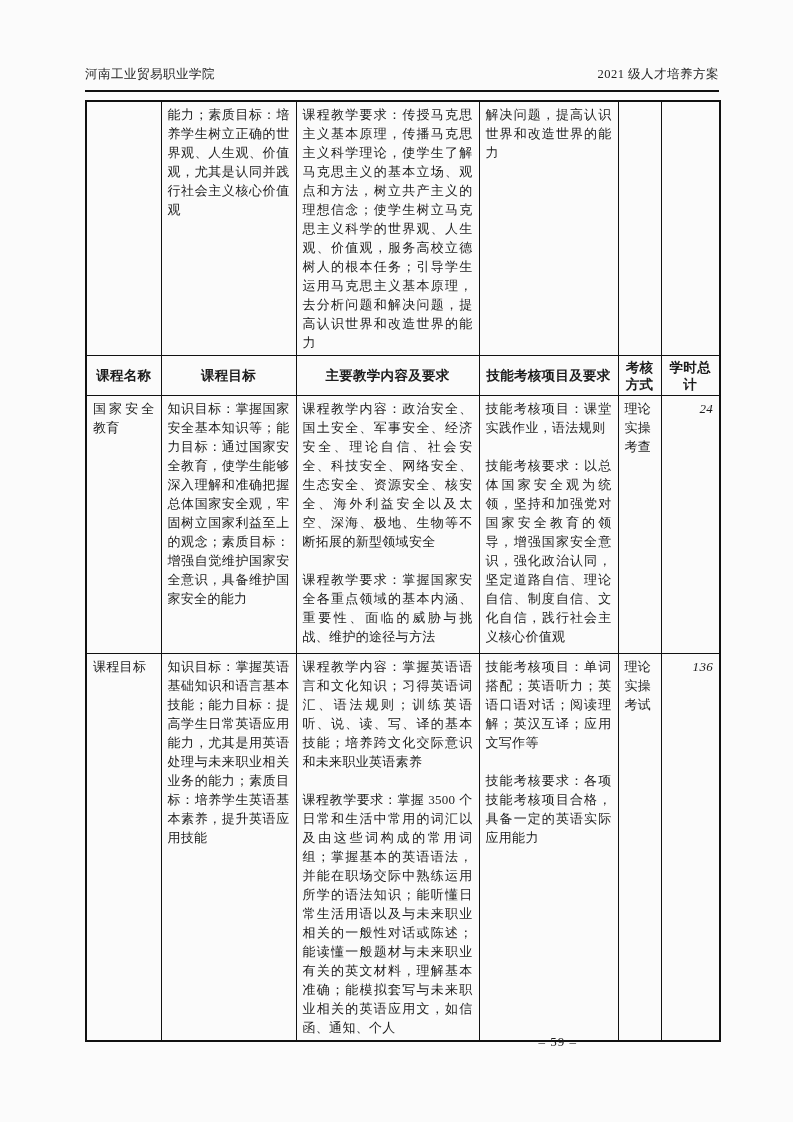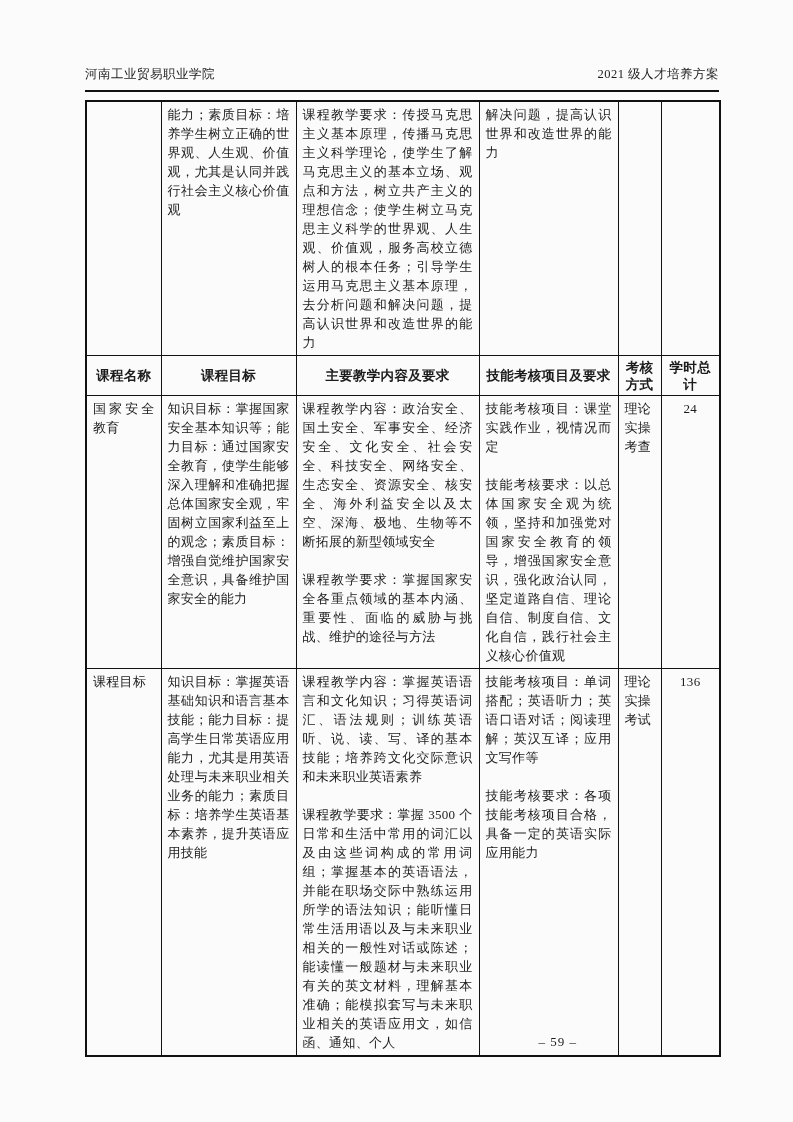--- a/index.html
+++ b/index.html
@@ -43,21 +43,21 @@
   }
   .c-name  { text-align: justify; vertical-align: middle; padding: 4px 8px; margin-left: 28px; }
   .c-text  { text-align: justify; }
   .c-text p + p { margin-top: 19px; }
   .c-mid   { vertical-align: middle; margin-left: 8px; }
   .pad-top { padding-top: 21px; }
   .c-method {
     vertical-align: middle;
     white-space: pre-line; padding: 2px 1px; letter-spacing: 0;
   }
-  .c-hours { text-align: center; vertical-align: middle; letter-spacing: 0; }
+  .c-hours { text-align: right; vertical-align: middle; letter-spacing: 0; font-style: italic; }
 
   .page-footer {
     position: absolute; left: 85px; top: 1034px; width: 522px;
     text-align: right; font-size: 13px; padding-right: 30px;
     letter-spacing: 1px;
   }
 </style>
 </head>
 <body>
 
@@ -103,25 +103,25 @@
       <th>考核方式</th>
       <th>学时总计</th>
     </tr>
 
     <tr style="height:258px">
       <td class="c-name">国家安全教育</td>
       <td class="c-text c-mid">
         <p>知识目标：掌握国家安全基本知识等；能力目标：通过国家安全教育，使学生能够深入理解和准确把握总体国家安全观，牢固树立国家利益至上的观念；素质目标：增强自觉维护国家安全意识，具备维护国家安全的能力</p>
       </td>
       <td class="c-text">
-        <p>课程教学内容：政治安全、国土安全、军事安全、经济安全、文化安全、社会安全、科技安全、网络安全、生态安全、资源安全、核安全、海外利益安全以及太空、深海、极地、生物等不断拓展的新型领域安全</p>
+        <p>课程教学内容：政治安全、国土安全、军事安全、经济安全、理论自信、社会安全、科技安全、网络安全、生态安全、资源安全、核安全、海外利益安全以及太空、深海、极地、生物等不断拓展的新型领域安全</p>
         <p>课程教学要求：掌握国家安全各重点领域的基本内涵、重要性、面临的威胁与挑战、维护的途径与方法</p>
       </td>
       <td class="c-text">
-        <p>技能考核项目：课堂实践作业，视情况而定</p>
+        <p>技能考核项目：课堂实践作业，语法规则</p>
         <p>技能考核要求：以总体国家安全观为统领，坚持和加强党对国家安全教育的领导，增强国家安全意识，强化政治认同，坚定道路自信、理论自信、制度自信、文化自信，践行社会主义核心价值观</p>
       </td>
       <td class="c-method">理论
 实操
 考查</td>
       <td class="c-hours">24</td>
     </tr>
 
     <tr style="height:384px">
       <td class="c-name">课程目标</td>

